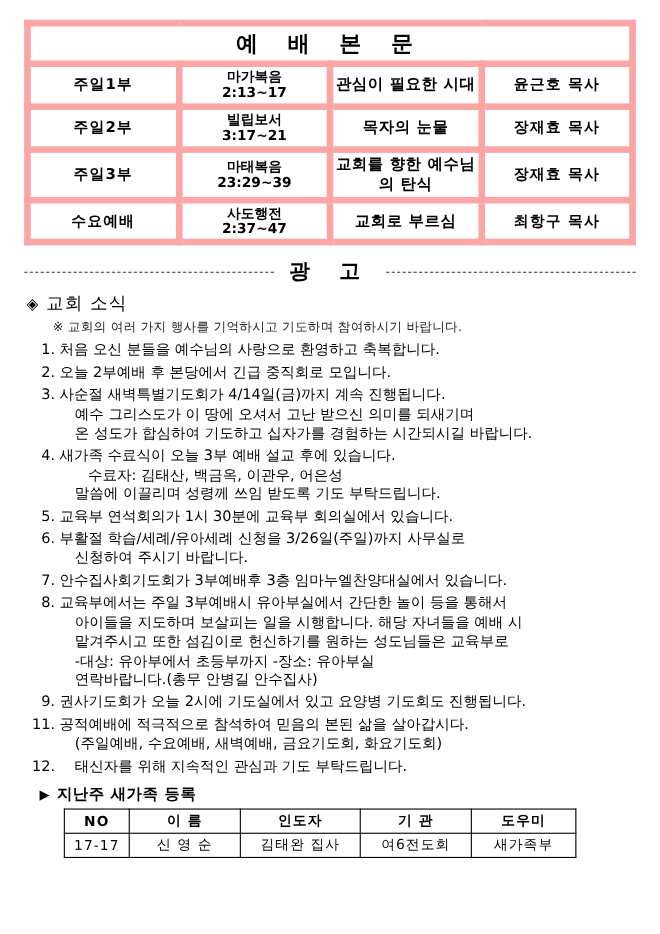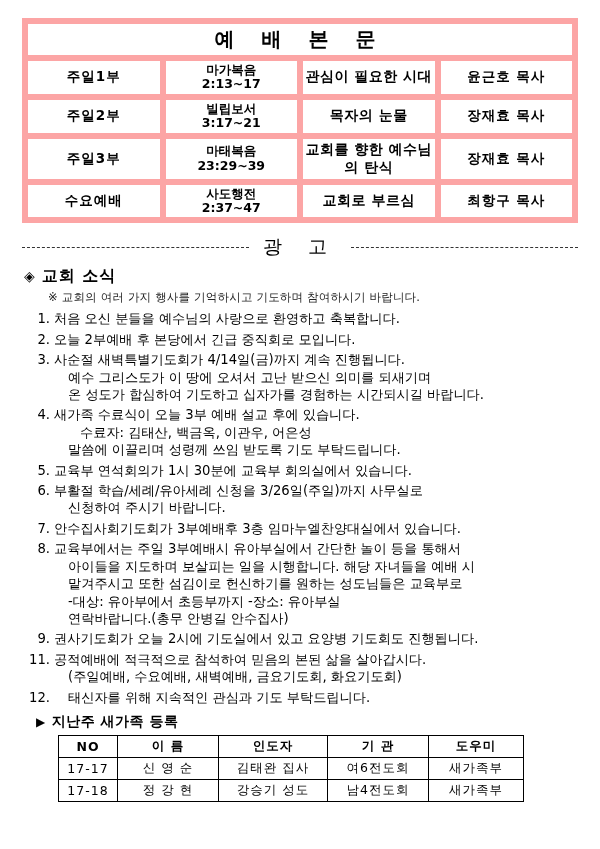--- a/index.html
+++ b/index.html
@@ -57,30 +57,30 @@
   }
   .divider .dash {
     flex: 1 1 auto;
     border-top: 1px dashed #333;
     height: 0;
   }
   .divider .dash.left { margin-right: 10px; }
   .divider .dash.right { margin-left: 10px; }
   .divider .label {
     font-size: 19px;
-    font-weight: normal;
+    font-weight: bold;
     letter-spacing: 10px;
     white-space: nowrap;
     padding: 0 4px;
   }
 
   
   .section-head {
     font-size: 16px;
-    font-weight: bold;
+    font-weight: normal;
     letter-spacing: 1px;
     margin: 2px 0 3px 2px;
   }
   .section-head .diamond { margin-right: 6px; font-size: 14px; }
 
   .note {
     font-size: 11.5px;
     color: #222;
     margin: 0 0 5px 26px;
     letter-spacing: 0.2px;
@@ -271,23 +271,16 @@
       </tr>
     </thead>
     <tbody>
       <tr>
         <td>17-17</td>
         <td>신 영 순</td>
         <td>김태완 집사</td>
         <td>여6전도회</td>
         <td>새가족부</td>
       </tr>
-      <tr>
-        <td>17-18</td>
-        <td>정 강 현</td>
-        <td>강승기 성도</td>
-        <td>남4전도회</td>
-        <td>새가족부</td>
-      </tr>
     </tbody>
   </table>
 
 </div>
 
 </body></html>

